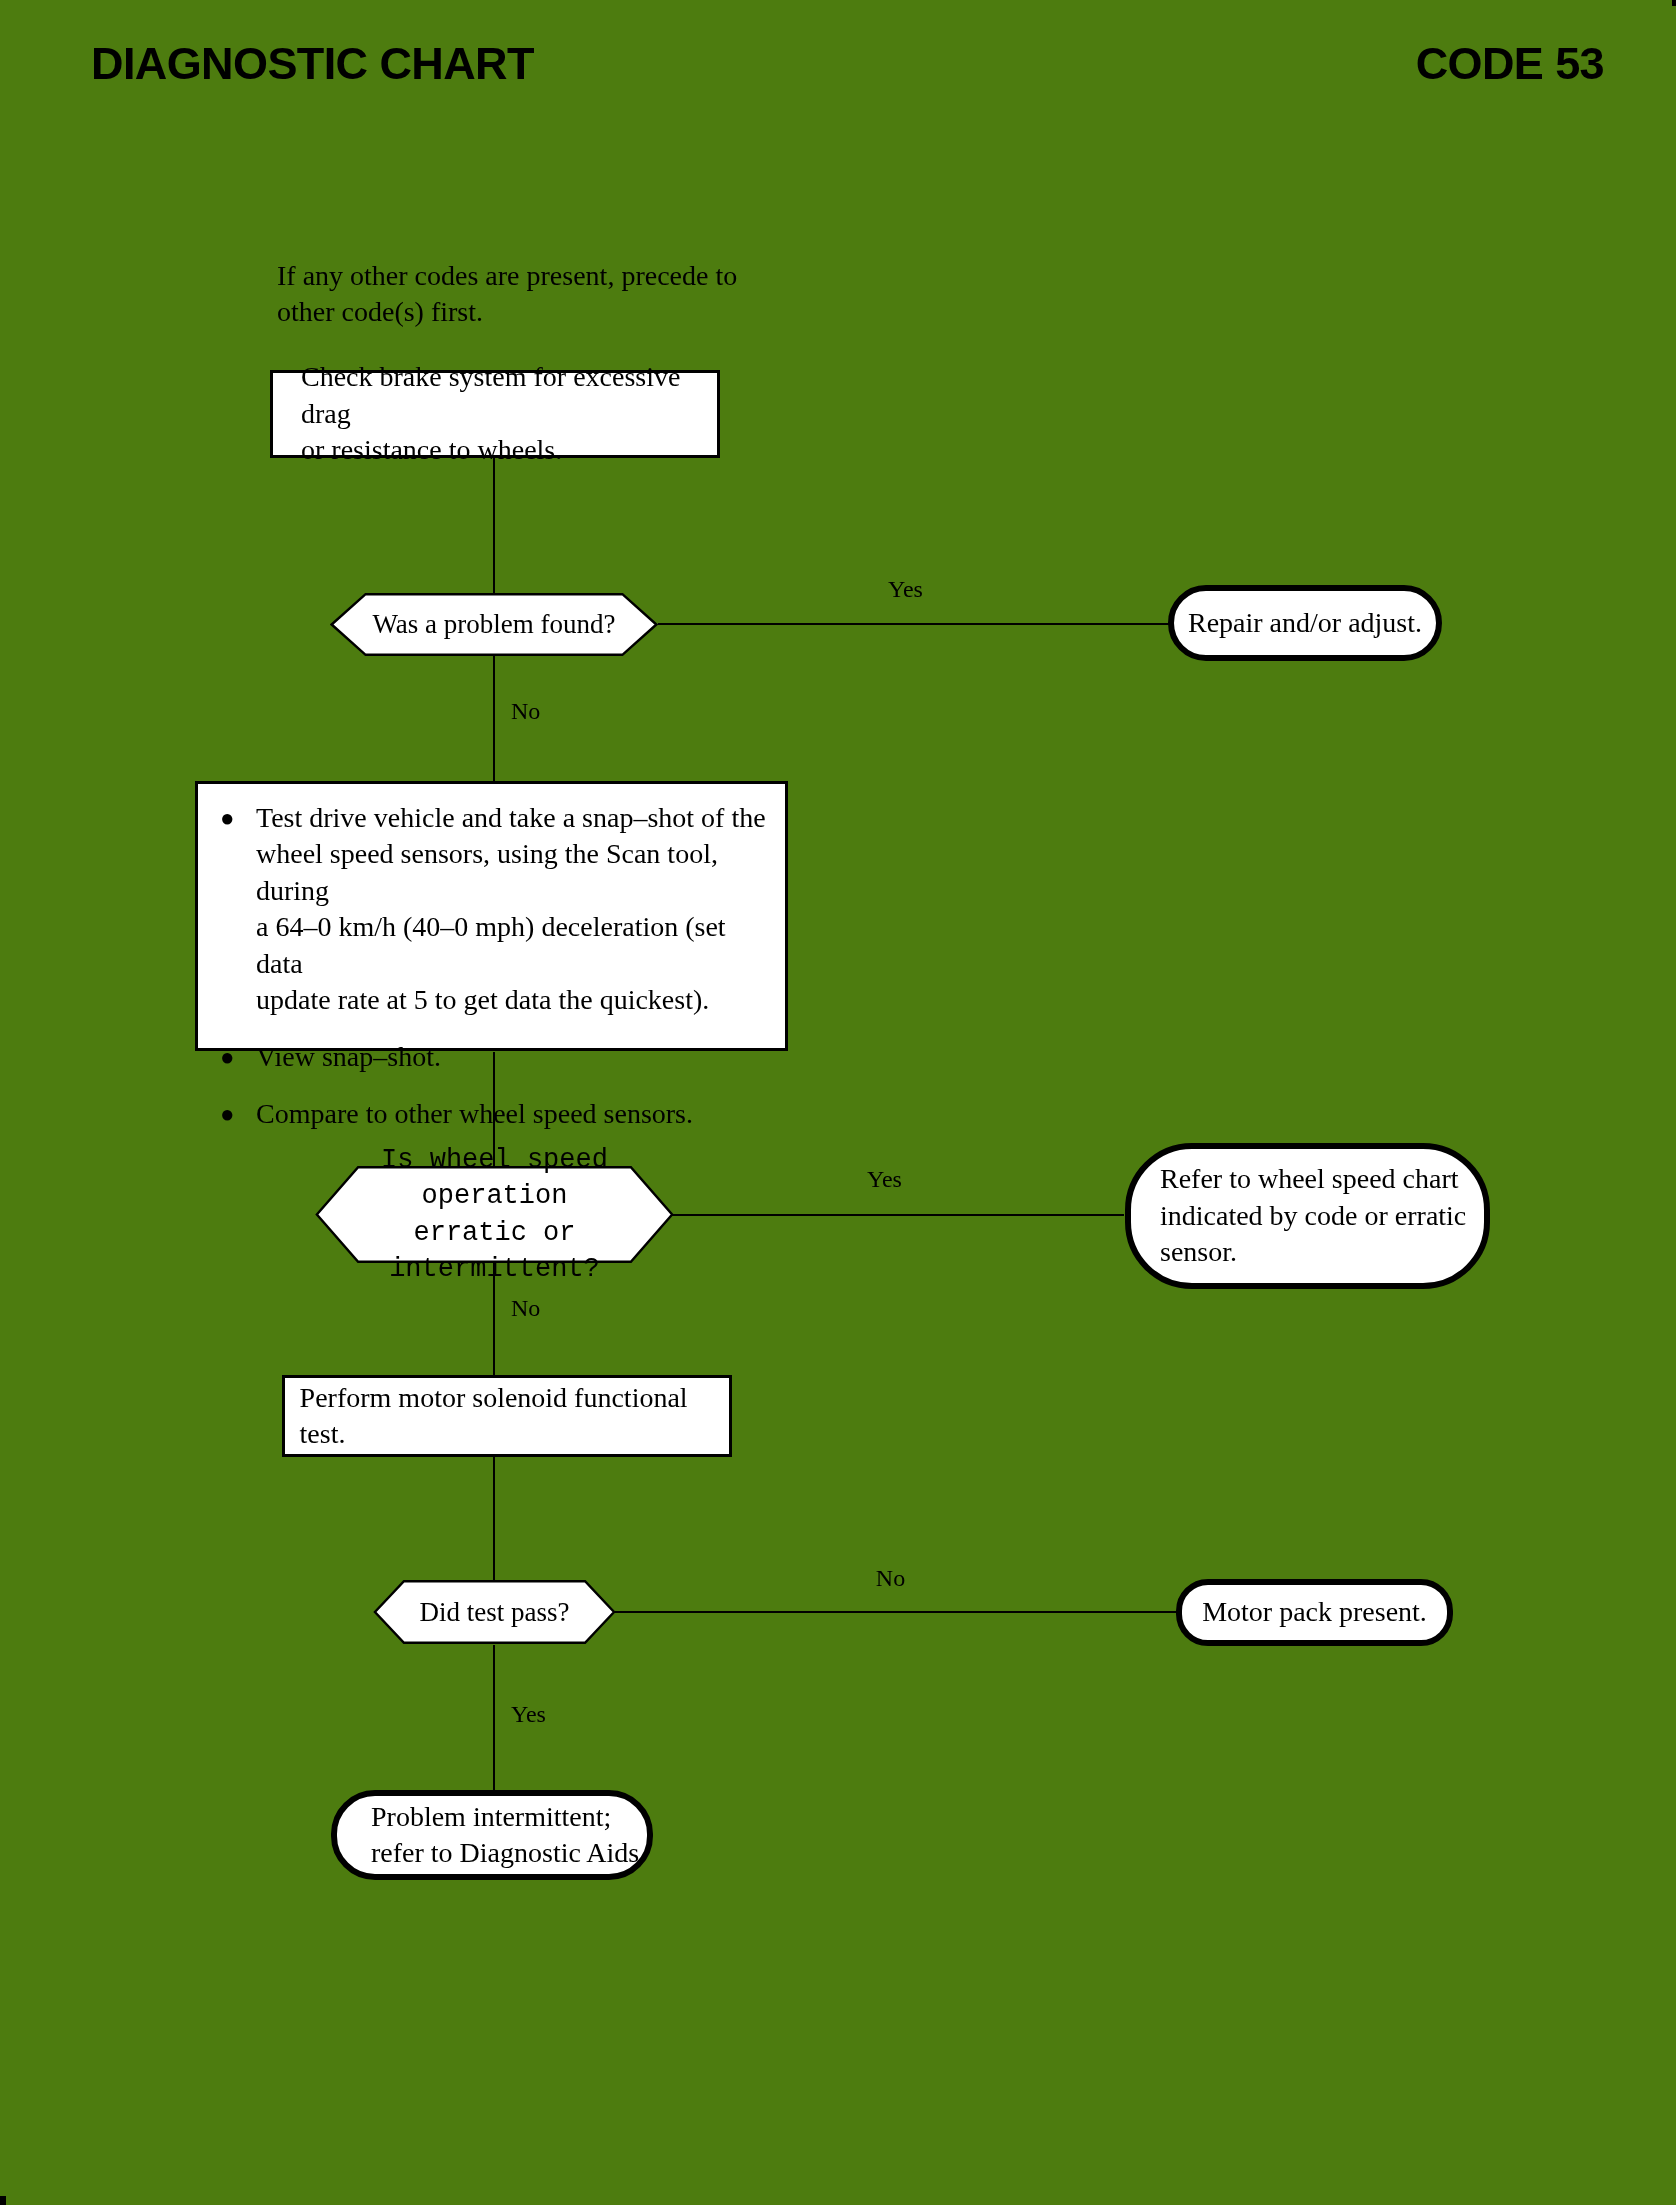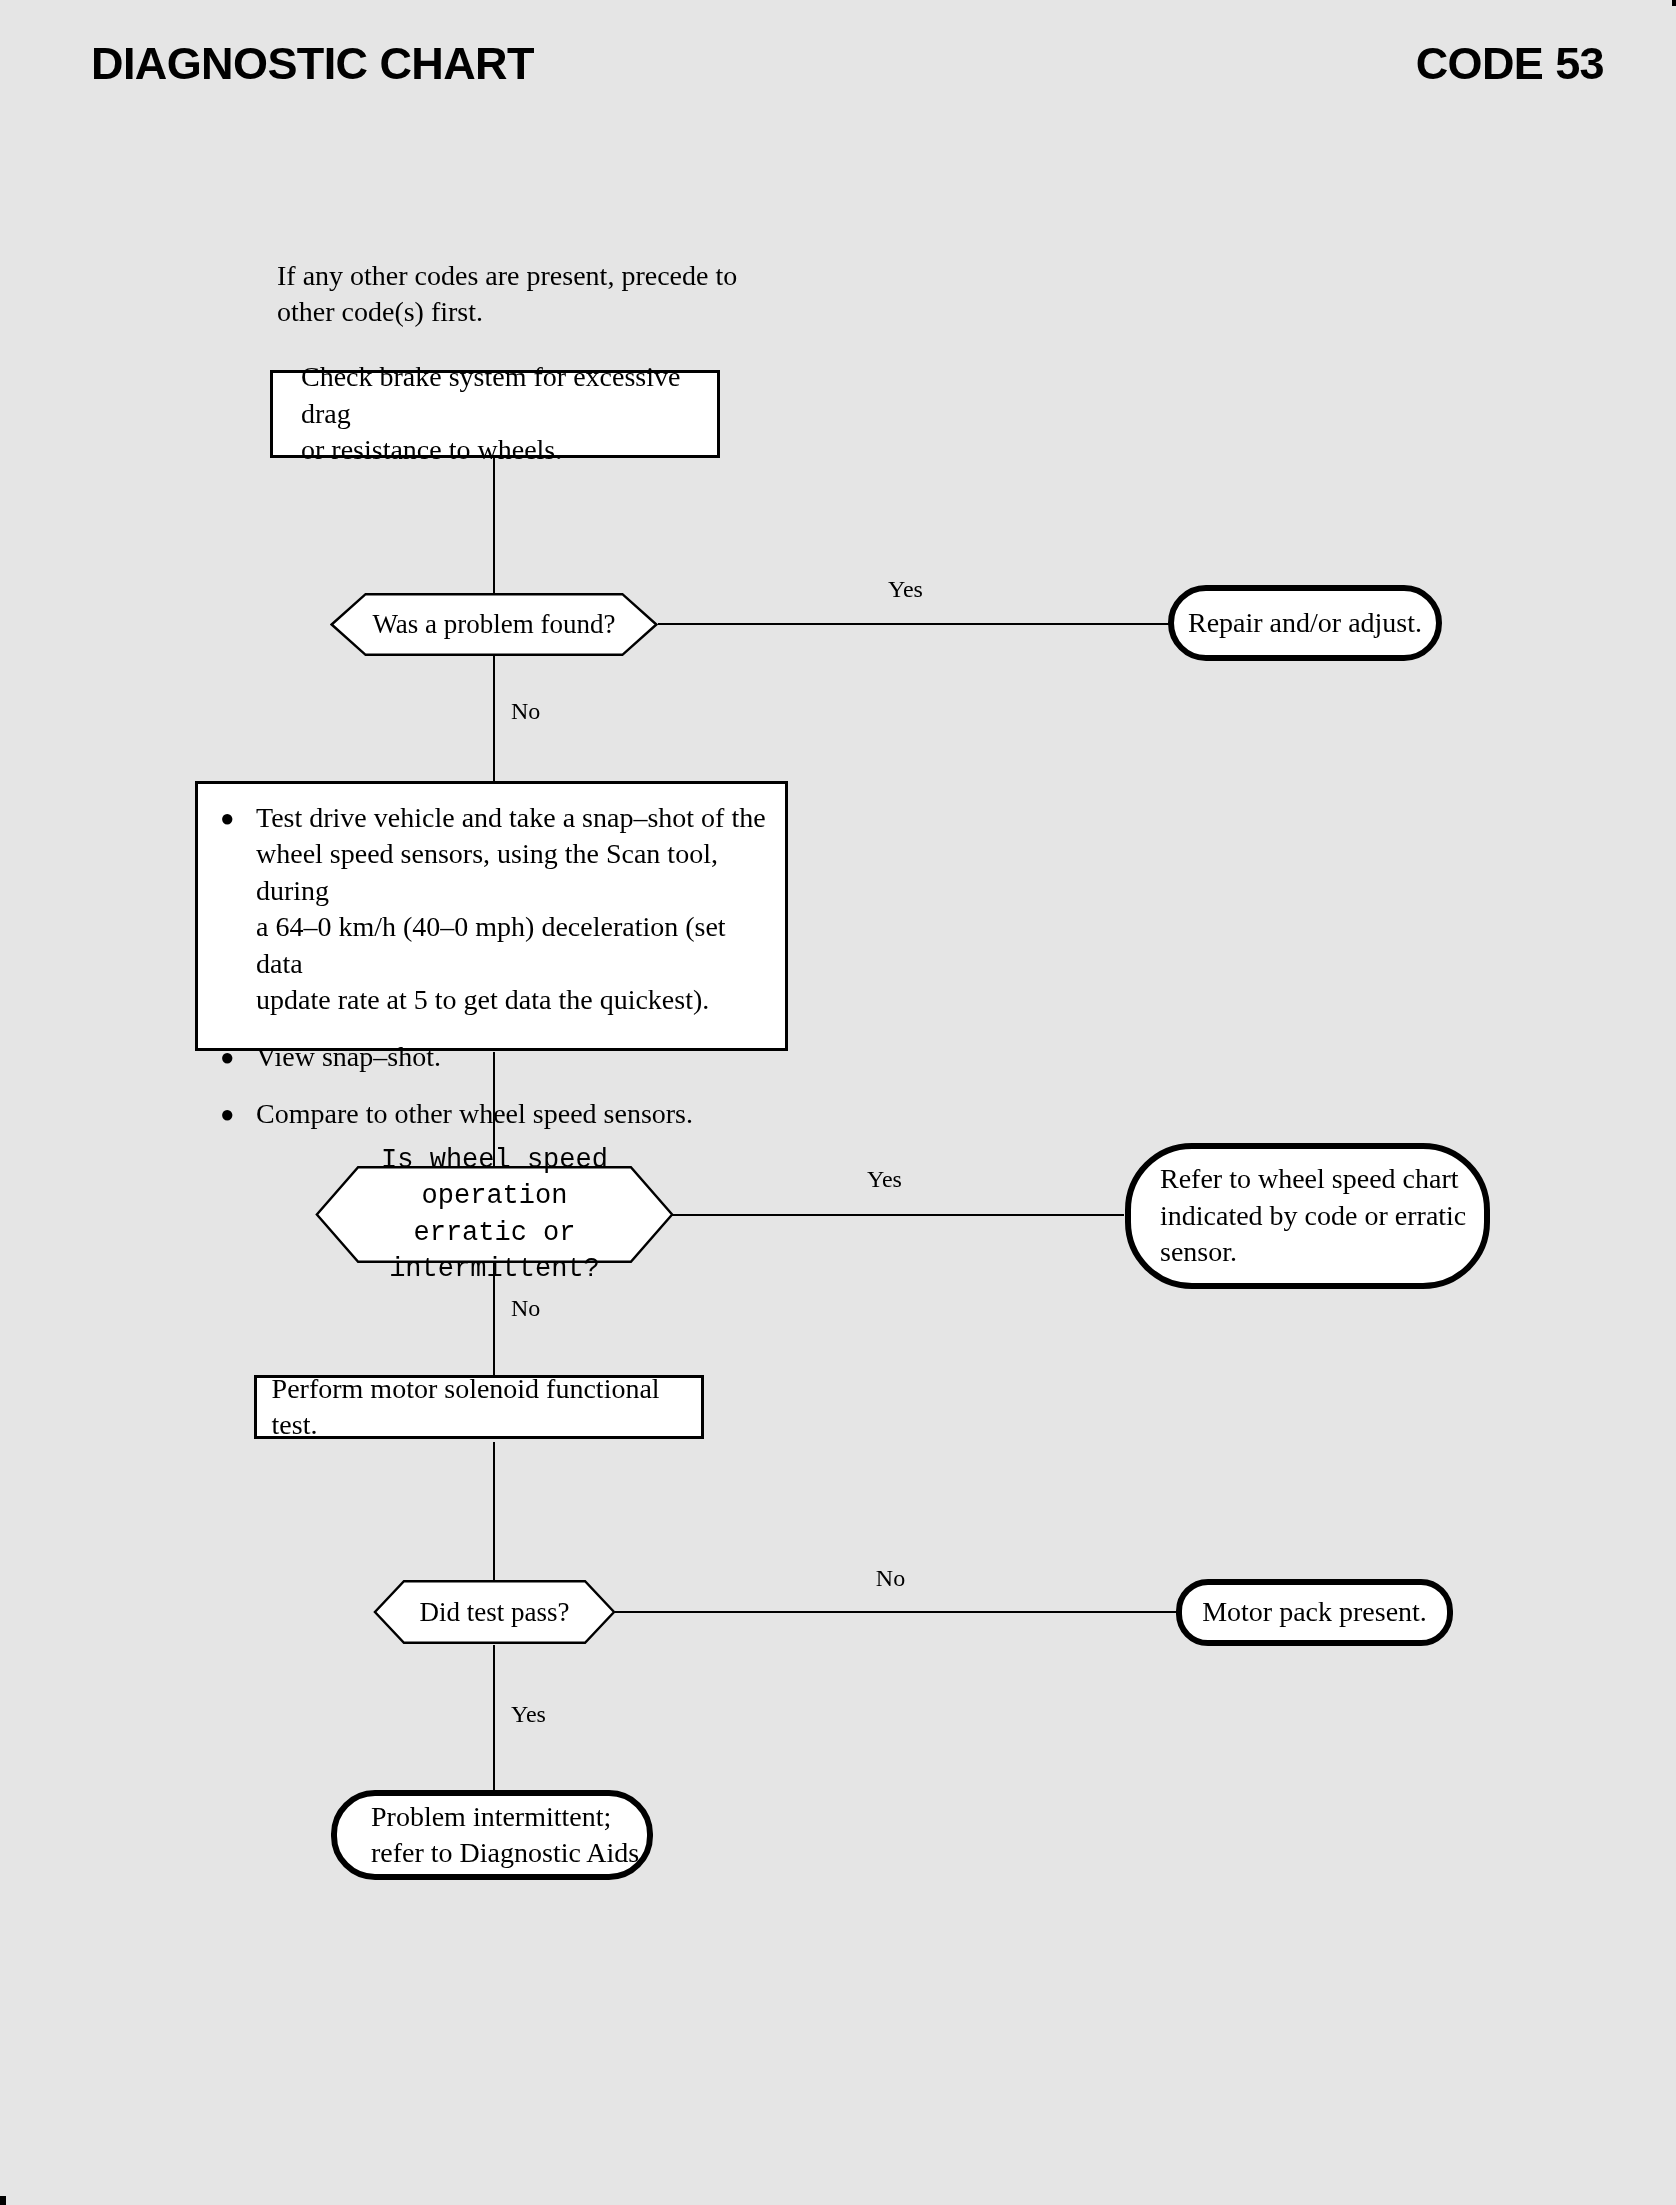--- a/index.html
+++ b/index.html
@@ -1,20 +1,20 @@
 <!DOCTYPE html>
 <html style="font-size:9.7px"><head>
 <meta charset="utf-8">
 <style>
   html, body { margin: 0; padding: 0; background: #ffffff; }
   #page {
     position: relative;
     width: 1676px;
     height: 2205px;
-    background: #e5e5e5;
+    background: #4d7c0f;
     font-family: "Liberation Serif", "DejaVu Serif", serif;
     color: #000000;
     overflow: hidden;
   }
   .abs { position: absolute; }
   .pre { white-space: pre-line; }
 
   
   .hdr {
     font-family: "Liberation Sans", "DejaVu Sans", sans-serif;
@@ -38,21 +38,21 @@
     background: #ffffff;
     box-sizing: border-box;
     display: flex;
     align-items: center;
   }
   #box-check   { left: 270px; top: 370px;  width: 450px; height: 88px; }
   #box-check .inner { padding-left: 28px; }
   #box-steps   { left: 195px; top: 781px; width: 593px; height: 270px;
                  flex-direction: column; align-items: stretch; justify-content: flex-start;
                  padding: 16px 18px 12px 22px; }
-  #box-solenoid{ left: 254px; top: 1375px; width: 450px; height: 64px; }
+  #box-solenoid{ left: 282px; top: 1375px; width: 450px; height: 82px; }
   #box-solenoid .inner { padding-left: 14.6px; }
 
   .bullet-row { display: flex; align-items: flex-start; margin-bottom: 20.7px; }
   .bullet-row:last-child { margin-bottom: 0; }
   .bullet-dot { width: 36px; flex: 0 0 36px; font-size: 24px; line-height: 36px; }
   .bullet-text { flex: 1; }
 
   
   .hex { }
   .hex svg { position: absolute; left: 0; top: 0; }

